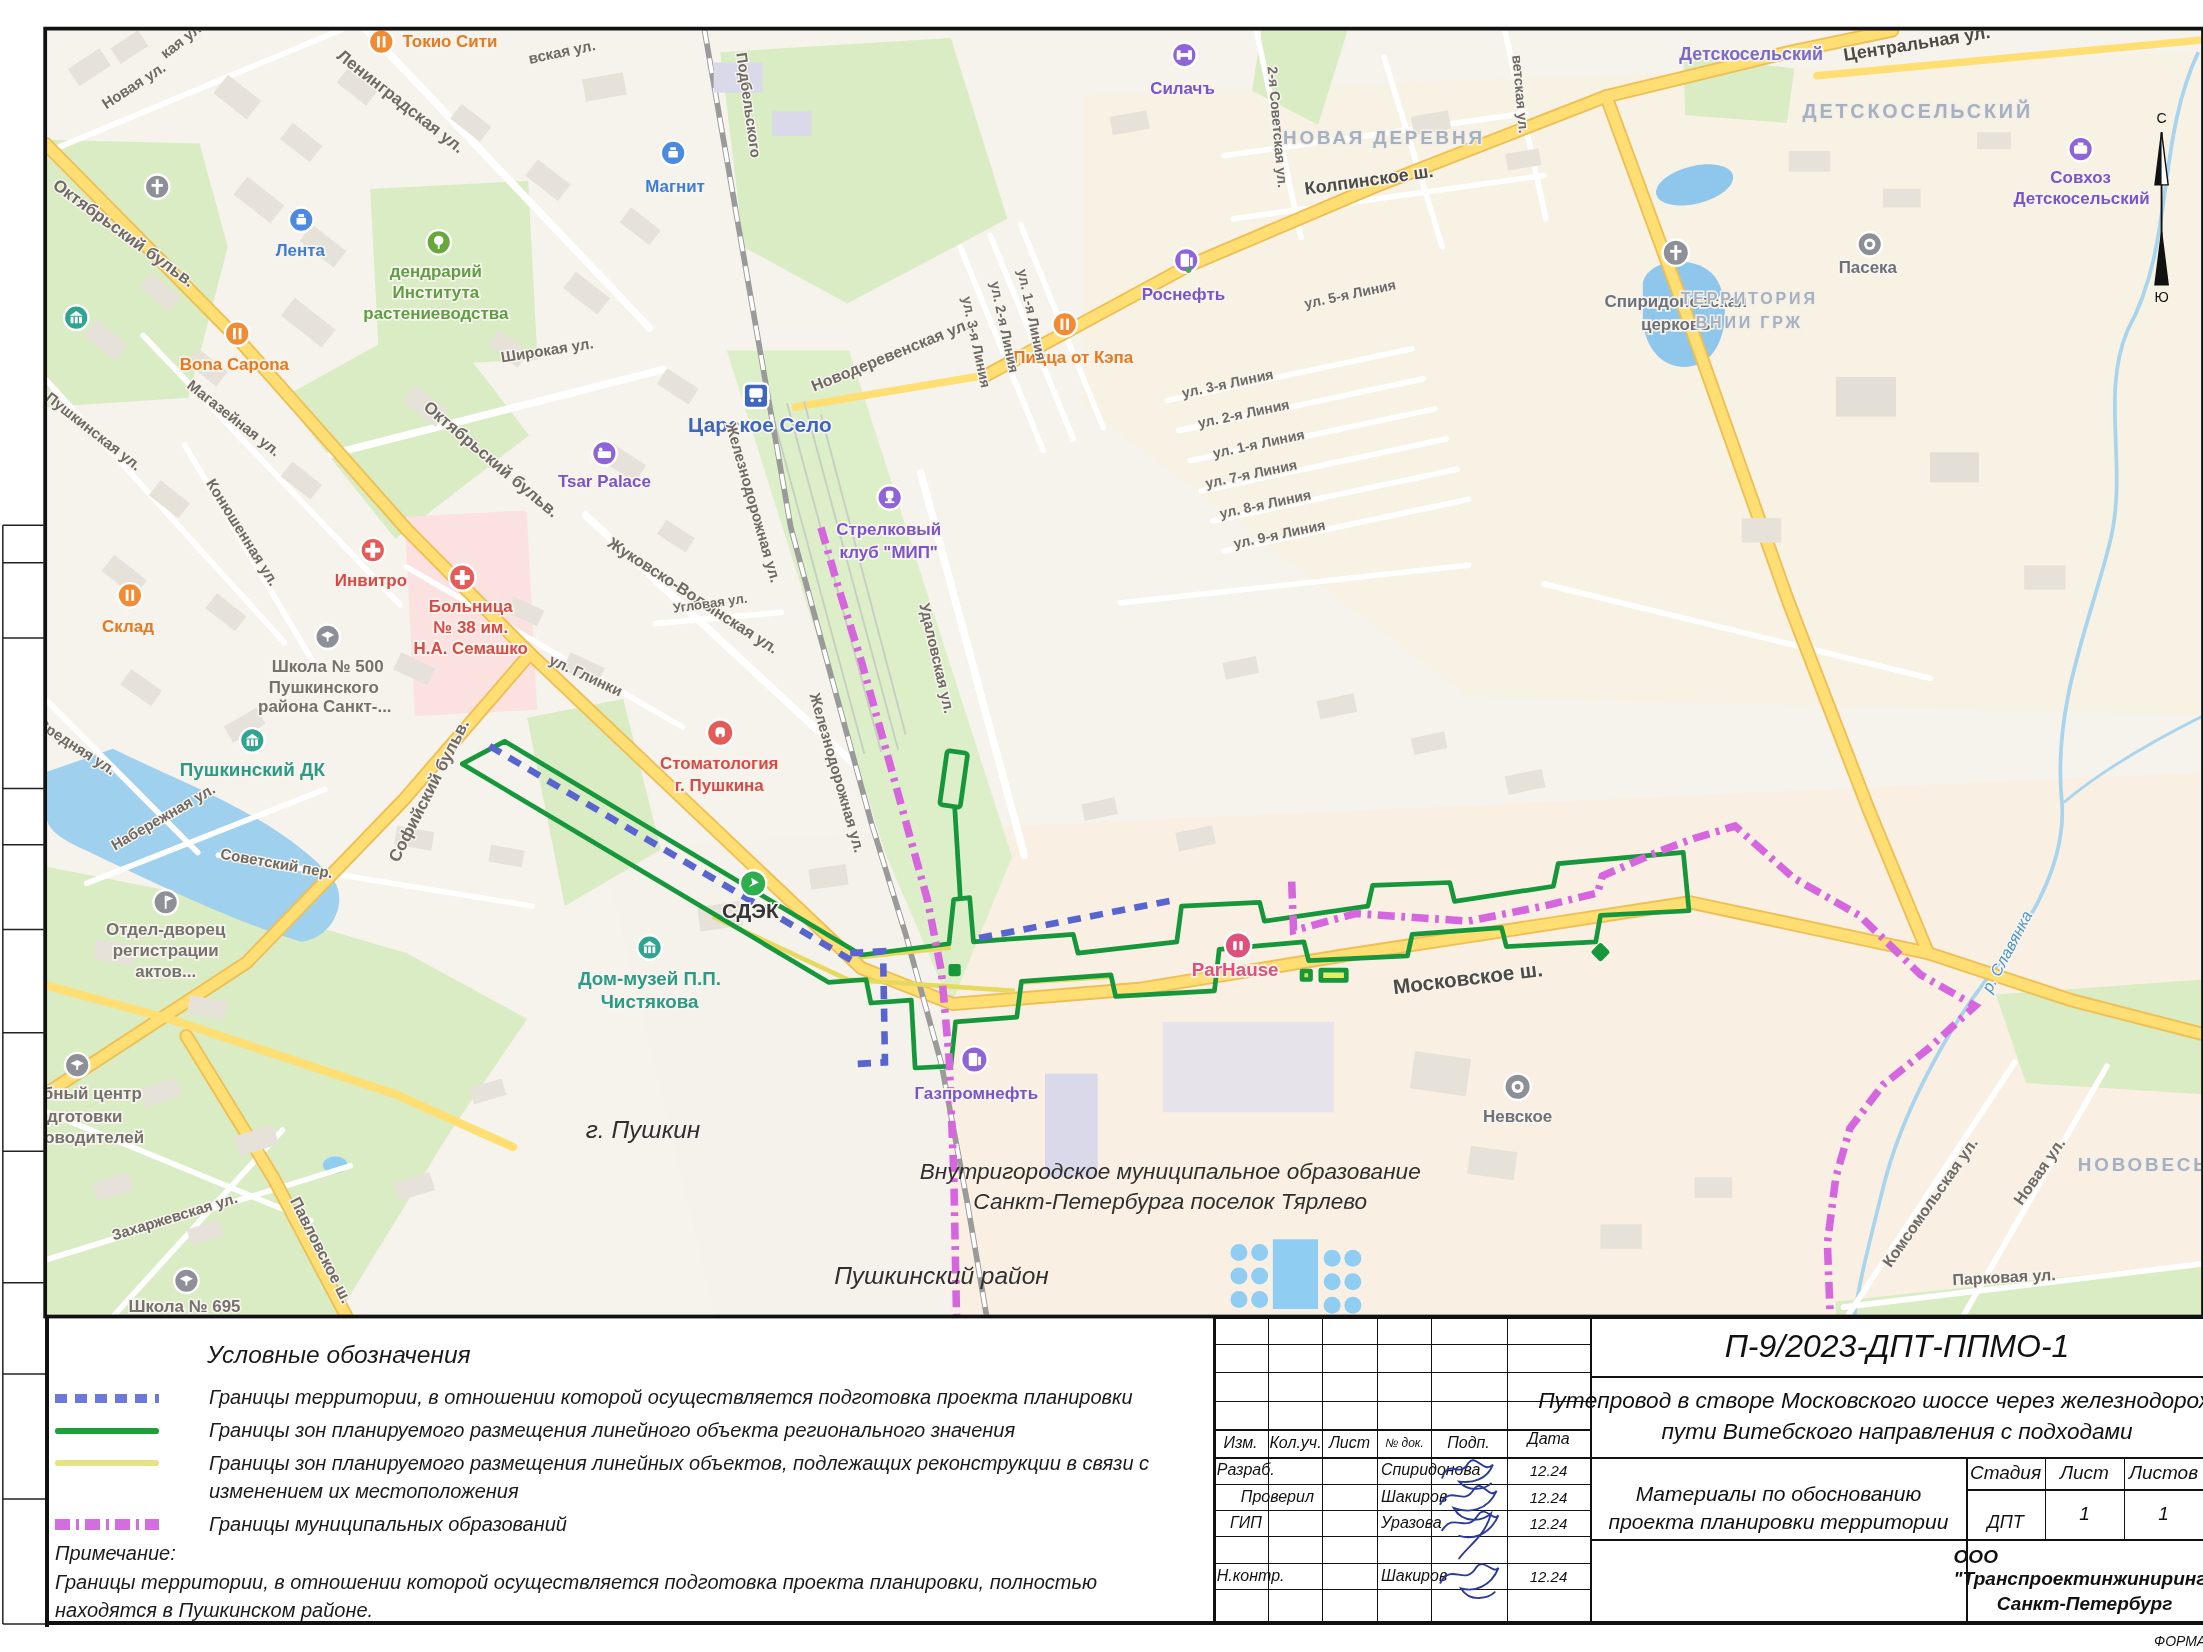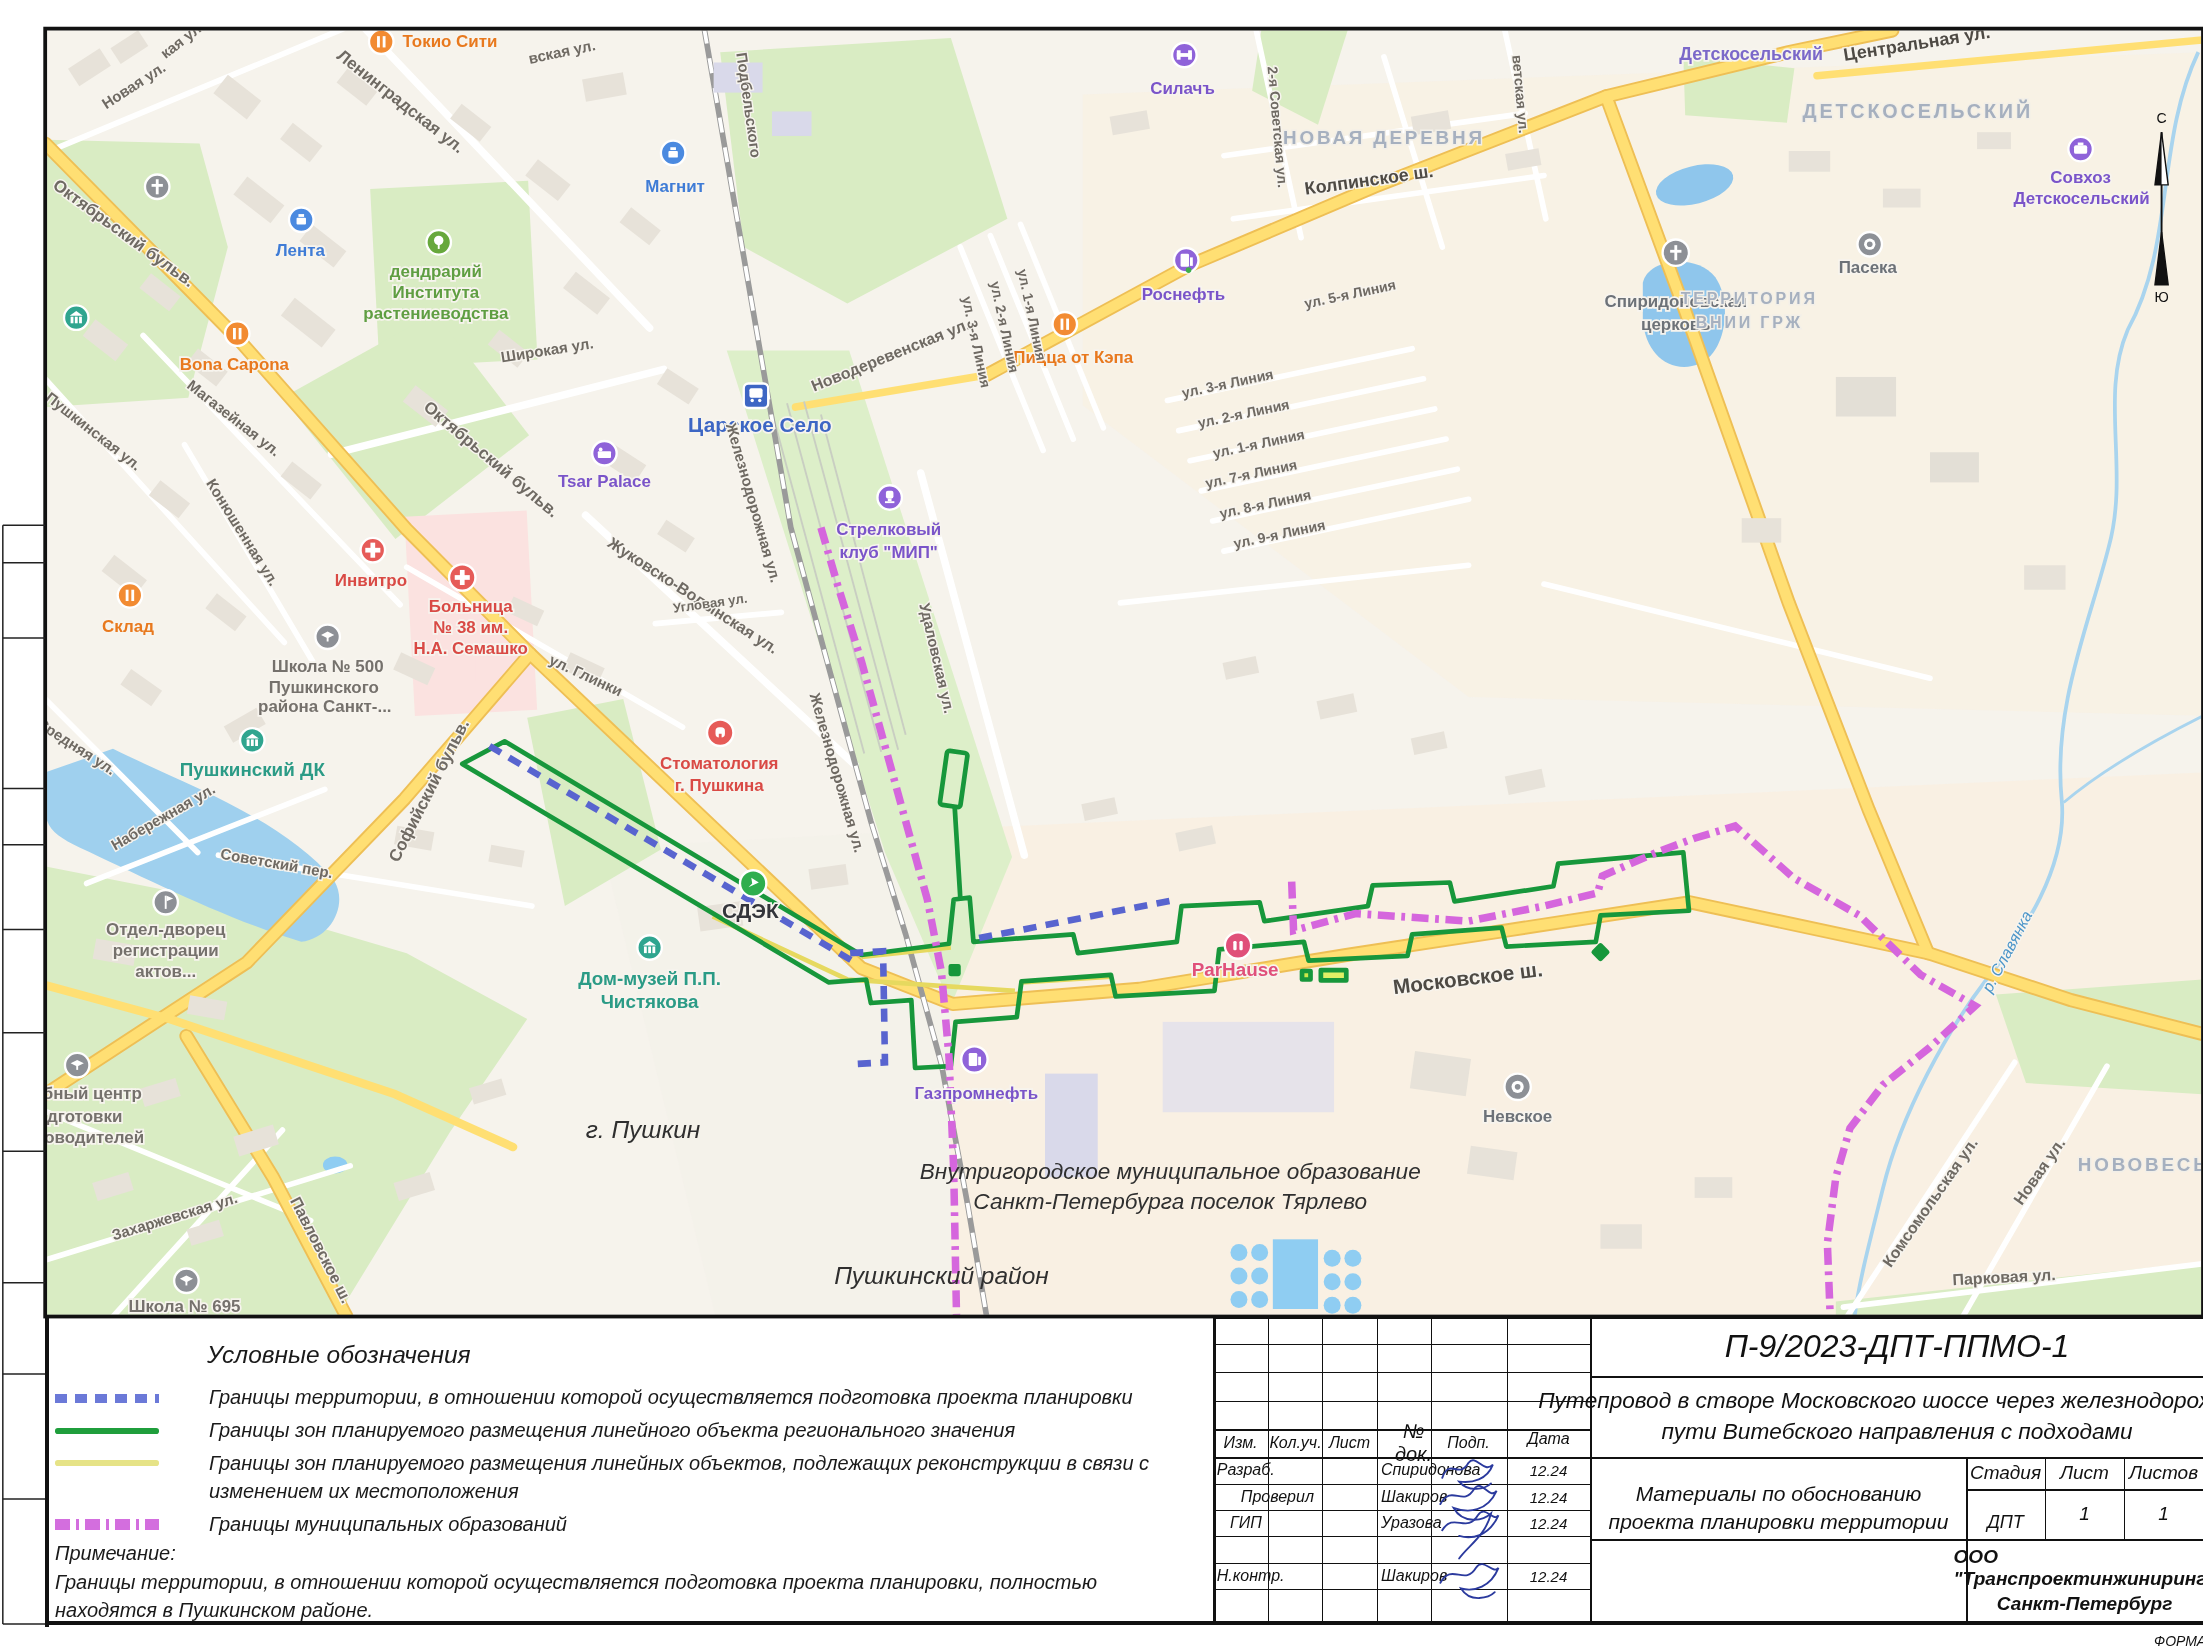--- a/index.html
+++ b/index.html
@@ -611,21 +611,21 @@
   <div class="tb-line" style="left:0;top:141px;width:377px;height:1.9px;"></div>
   <div class="tb-line" style="left:0;top:168px;width:377px;height:1.1px;"></div>
   <div class="tb-line" style="left:0;top:194px;width:377px;height:1.1px;"></div>
   <div class="tb-line" style="left:0;top:220px;width:377px;height:1.1px;"></div>
   <div class="tb-line" style="left:0;top:247px;width:377px;height:1.1px;"></div>
   <div class="tb-line" style="left:0;top:273px;width:377px;height:1.1px;"></div>
 
   <div class="cell gost" style="left:0;top:113px;width:55px;height:28px;font-size:16px;">Изм.</div>
   <div class="cell gost" style="left:55px;top:113px;width:55px;height:28px;font-size:16px;">Кол.уч.</div>
   <div class="cell gost" style="left:109px;top:113px;width:55px;height:28px;font-size:16px;">Лист</div>
-  <div class="cell gost" style="left:173px;top:113px;width:55px;height:28px;font-size:20px;">№ док.</div>
+  <div class="cell gost" style="left:164px;top:113px;width:55px;height:28px;font-size:12px;">№ док.</div>
   <div class="cell gost" style="left:218px;top:113px;width:75px;height:28px;font-size:16px;">Подп.</div>
   <div class="cell gost" style="left:294px;top:113px;width:83px;height:19px;font-size:16px;">Дата</div>
 
   <div class="cell gost" style="left:3.8px;top:141px;width:105px;height:26px;font-size:16px;justify-content:flex-start;">Разраб.</div>
   <div class="cell gost" style="left:168px;top:141px;width:122px;height:26px;font-size:16px;justify-content:flex-start;">Спиридонова</div>
   <div class="cell gost" style="left:294px;top:141px;width:83px;height:26px;font-size:15px;">12.24</div>
 
   <div class="cell gost" style="left:3.8px;top:168px;width:105px;height:26px;font-size:16px;justify-content:flex-start;margin-left:24px;">Проверил</div>
   <div class="cell gost" style="left:168px;top:168px;width:122px;height:26px;font-size:16px;justify-content:flex-start;">Шакиров</div>
   <div class="cell gost" style="left:294px;top:168px;width:83px;height:26px;font-size:15px;">12.24</div>

